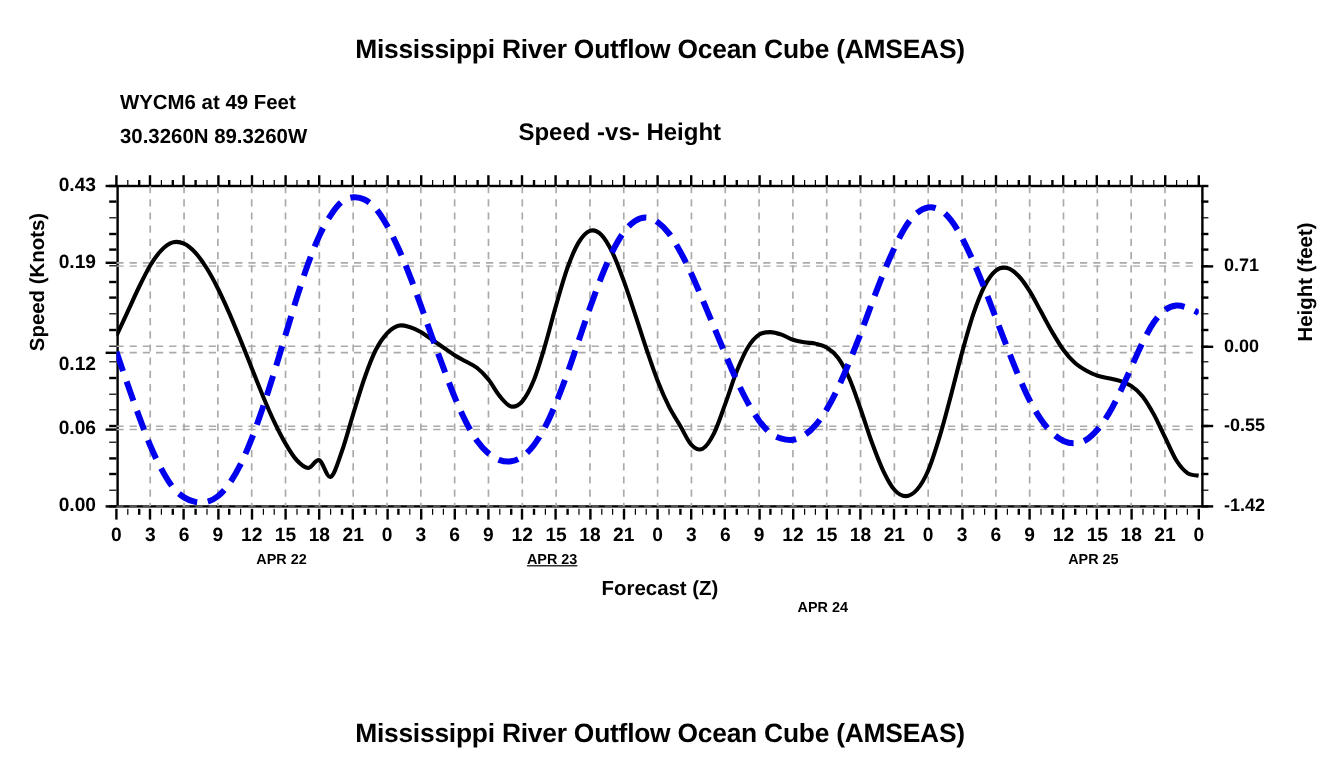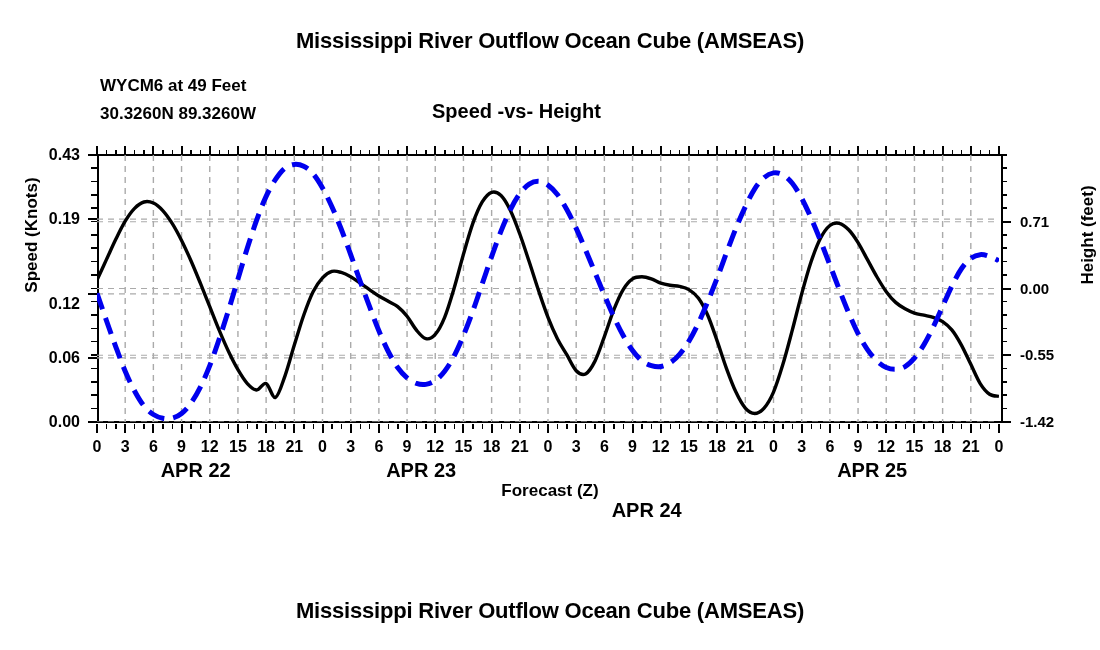--- a/index.html
+++ b/index.html
@@ -129,22 +129,22 @@
     margin-left: -15px;
     text-align: center;
     font-size: 16px;
     font-weight: bold;
   }
   .day-label {
     position: absolute;
     top: 459px;
     width: 120px;
     margin-left: -60px;
-    text-align: center;
-    font-size: 20px;
+    text-align: right;
+    font-size: 12px;
     font-weight: bold;
   }
   #xlabel-title {
     position: absolute;
     left: 0; right: 0;
     top: 481px;
     text-align: center;
     font-size: 17px;
     font-weight: bold;
   }
@@ -514,21 +514,21 @@
       <div class="" style="position: absolute; left: 932.729px; top: 150px; width: 1.4px; height: 5px; background: rgb(0, 0, 0);"></div>
       <div class="" style="position: absolute; left: 951.521px; top: 424px; width: 1.4px; height: 5px; background: rgb(0, 0, 0);"></div>
       <div class="" style="position: absolute; left: 951.521px; top: 150px; width: 1.4px; height: 5px; background: rgb(0, 0, 0);"></div>
       <div class="" style="position: absolute; left: 960.917px; top: 424px; width: 1.4px; height: 5px; background: rgb(0, 0, 0);"></div>
       <div class="" style="position: absolute; left: 960.917px; top: 150px; width: 1.4px; height: 5px; background: rgb(0, 0, 0);"></div>
       <div class="" style="position: absolute; left: 979.708px; top: 424px; width: 1.4px; height: 5px; background: rgb(0, 0, 0);"></div>
       <div class="" style="position: absolute; left: 979.708px; top: 150px; width: 1.4px; height: 5px; background: rgb(0, 0, 0);"></div>
       <div class="" style="position: absolute; left: 989.104px; top: 424px; width: 1.4px; height: 5px; background: rgb(0, 0, 0);"></div>
       <div class="" style="position: absolute; left: 989.104px; top: 150px; width: 1.4px; height: 5px; background: rgb(0, 0, 0);"></div>
       <div class="day-label" style="left: 195.656px;">APR 22</div>
-      <div class="day-label" style="left: 421.156px;">APR 23</div>
+      <div class="day-label" style="left: 421.156px; text-decoration: underline;">APR 23</div>
       <div class="day-label" style="left: 646.656px; margin-top: 40px;">APR 24</div>
       <div class="day-label" style="left: 872.156px;">APR 25</div>
     </div>
 
   <div id="ylabel-left">Speed (Knots)</div>
   <div id="ylabel-right">Height (feet)</div>
   <div id="xlabel-title">Forecast (Z)</div>
 
 
   <div class="title-main" id="title-bottom">Mississippi River Outflow Ocean Cube (AMSEAS)</div>

